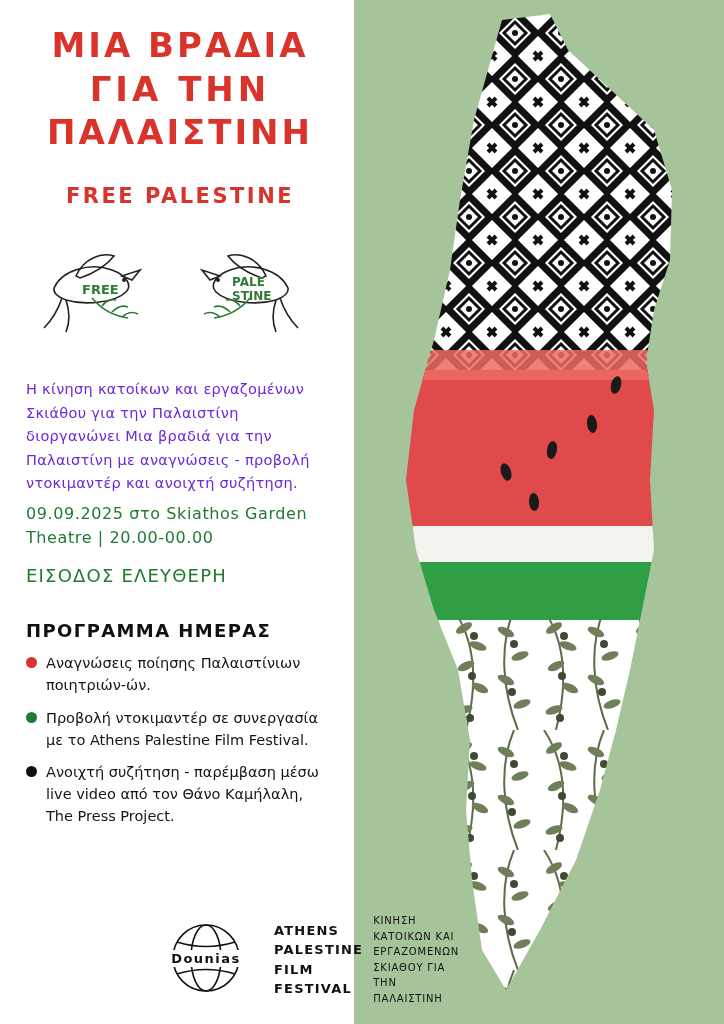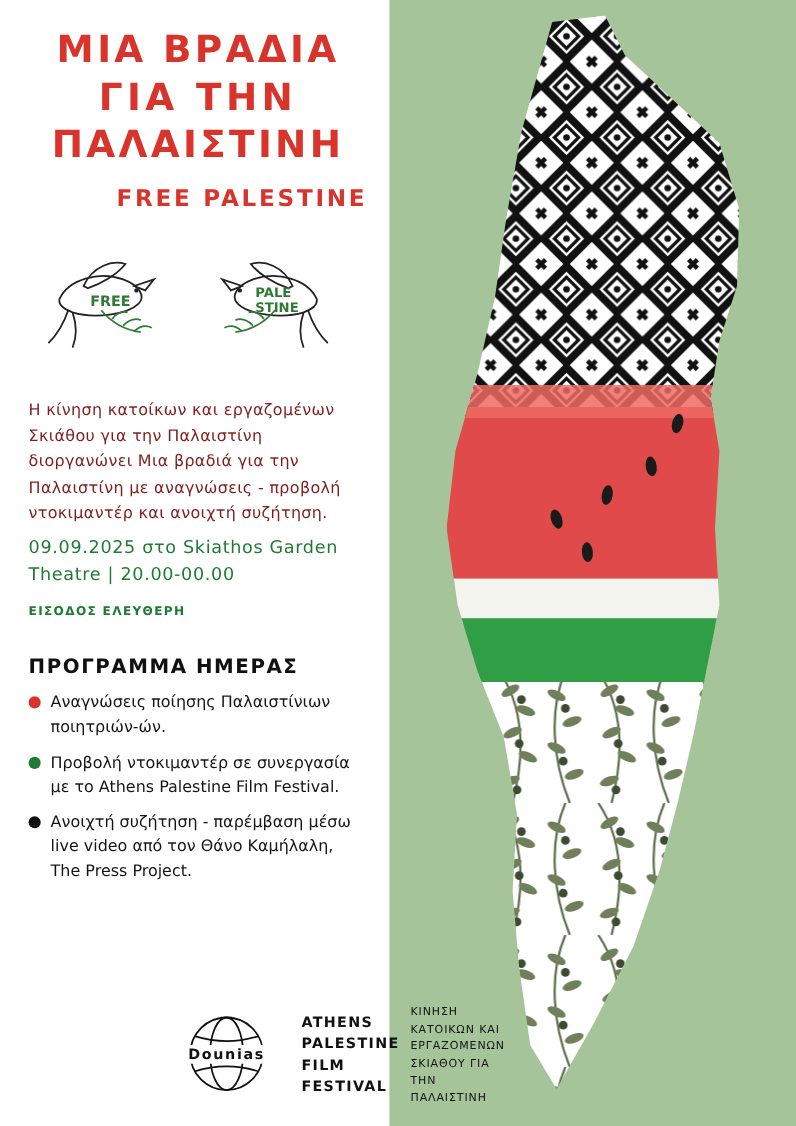--- a/index.html
+++ b/index.html
@@ -34,55 +34,55 @@
     text-align: center;
     color: #d9342b;
     font-family: "DejaVu Sans", sans-serif;
     font-weight: bold;
     font-size: 34px;
     line-height: 1.28;
     letter-spacing: 3px;
   }
   .title .l2 { letter-spacing: 4px; }
   .subtitle {
-    margin-top: 12px;
-    text-align: right;
+    margin-top: 28px;
+    text-align: center;
     color: #d9342b;
     font-weight: bold;
     font-size: 21px;
     line-height: 1.32;
     letter-spacing: 2.5px;
   }
   
   .doves {
     position: relative;
     height: 120px;
     margin-top: 26px;
   }
   .doves svg { position: absolute; }
   
   .body-text {
     margin-top: 22px;
-    color: #7f1d1d;
+    color: #6d28d9;
     font-size: 14.5px;
     line-height: 1.62;
     letter-spacing: 0.3px;
   }
   .date-line {
     margin-top: 6px;
     color: #1f7a33;
     font-size: 16px;
     line-height: 1.55;
     letter-spacing: 0.6px;
   }
   .free-entry {
     margin-top: 14px;
     color: #1f7a33;
-    font-size: 11px;
-    font-weight: bold;
+    font-size: 18px;
+    font-weight: normal;
     letter-spacing: 1.2px;
   }
   .program-title {
     margin-top: 34px;
     color: #111;
     font-size: 18px;
     font-weight: bold;
     letter-spacing: 1.4px;
   }
   .program-list { margin-top: 12px; }

